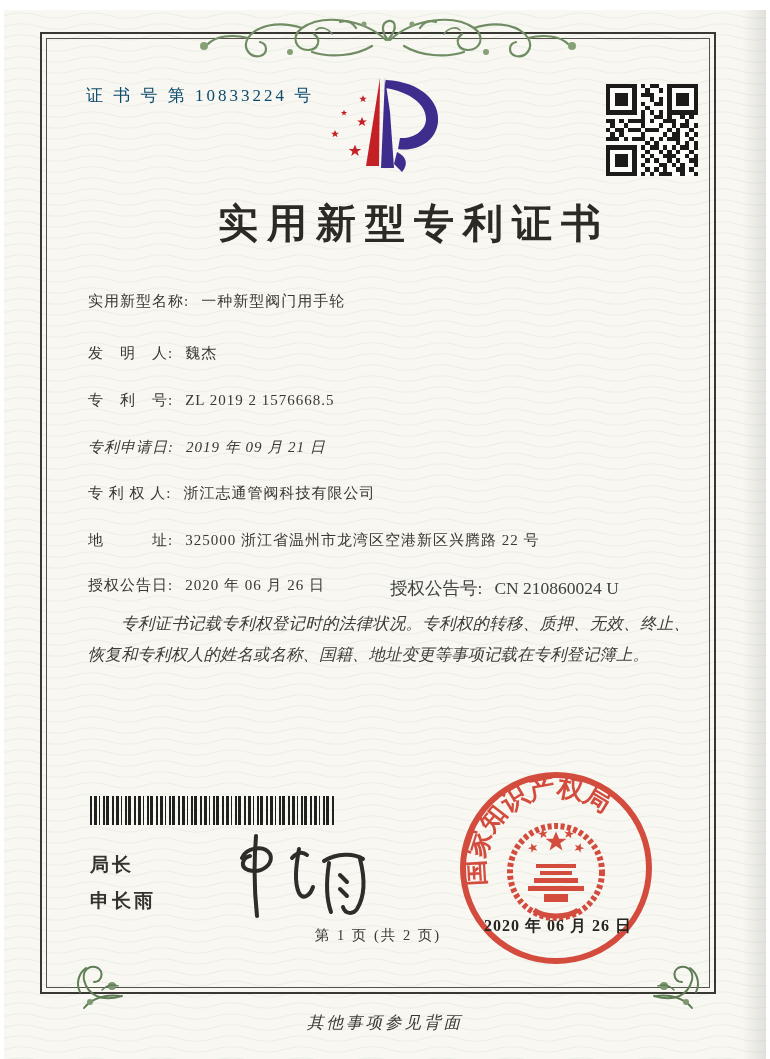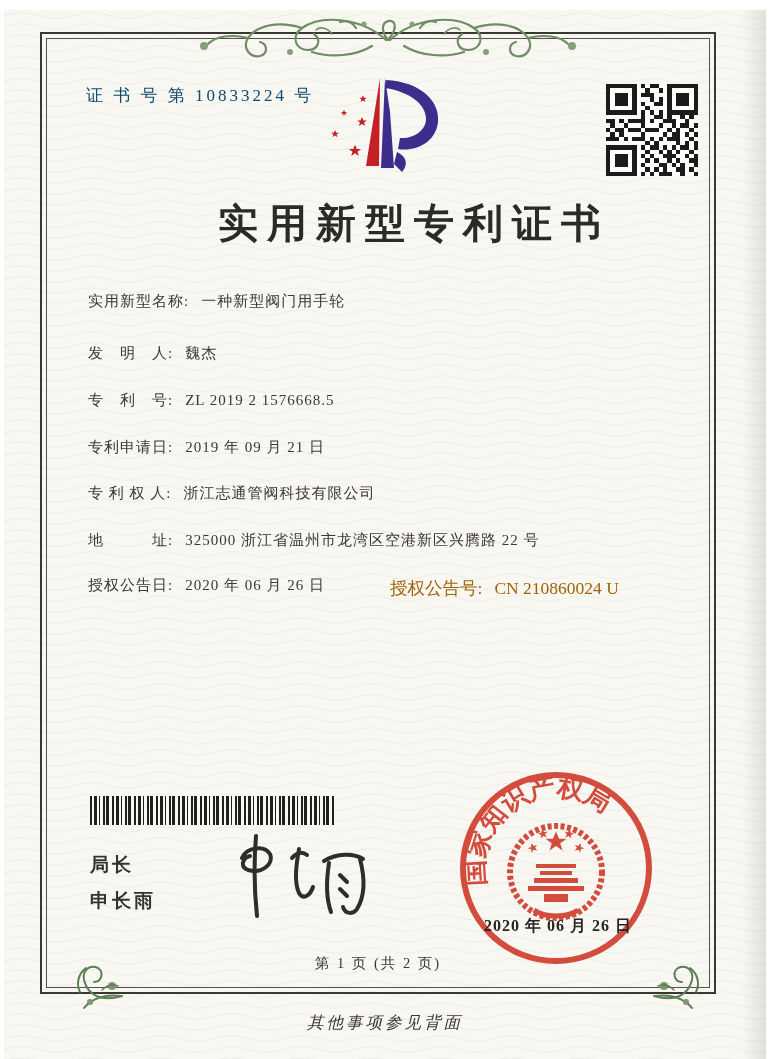--- a/index.html
+++ b/index.html
@@ -28,21 +28,21 @@
     left:86px;top:84px;font-size:17px;letter-spacing:3px;color:#0c4a6e;
   }
   .title{
     left:40px;top:196px;width:748px;text-align:center;
     font-size:40px;font-weight:bold;letter-spacing:9px;color:#2b2a25;
   }
   .rows{left:88px;top:292px;width:600px;}
   .row{position:absolute;left:0;white-space:nowrap;font-size:15px;color:#3a382f;}
   .row .lbl{letter-spacing:1px;}
   .row .val{margin-left:12px;letter-spacing:1px;}
-  .row2{position:absolute;white-space:nowrap;font-size:17.5px;color:#a16207;}
+  .row2{position:absolute;white-space:nowrap;font-size:17.5px;color:#404040;}
   .body-text{
     left:88px;top:608px;width:602px;
     font-size:16.5px;line-height:31px;text-align:justify;
     font-style:italic;color:#3f3c34;
   }
   .body-text p{margin:0;text-indent:2em;}
   .barcode{
     left:90px;top:796px;width:244px;height:29px;
     background:repeating-linear-gradient(90deg,
       #20201e 0 2px,rgba(0,0,0,0) 2px 4px,
@@ -55,21 +55,21 @@
     left:90px;top:852px;
     font-family:Liberation Sans, sans-serif;
     font-weight:bold;font-size:19px;letter-spacing:3px;color:#35332e;
   }
   .director div{margin-bottom:10px;}
   .seal-date{
     left:458px;top:916px;width:200px;text-align:center;
     font-size:16px;font-weight:bold;letter-spacing:1px;color:#262520;
   }
   .page-info{
-    left:40px;top:954px;width:676px;text-align:center;
+    left:40px;top:926px;width:676px;text-align:center;
     font-size:14.5px;letter-spacing:2px;color:#3a382f;
   }
   .footer-note{
     left:0;top:1012px;width:770px;text-align:center;
     font-size:16.5px;font-style:italic;letter-spacing:3px;color:#3a382f;
   }
   .right-shade{
     position:absolute;right:0;top:0;width:24px;height:100%;
     background:linear-gradient(90deg,rgba(0,0,0,0),rgba(120,120,110,.18));
   }
@@ -176,38 +176,39 @@
 <div class="abs rows">
   <div class="row" style="top:0;">
     <span class="lbl">实用新型名称:</span><span class="val">一种新型阀门用手轮</span>
   </div>
   <div class="row" style="top:52px;">
     <span class="lbl">发　明　人:</span><span class="val">魏杰</span>
   </div>
   <div class="row" style="top:99px;">
     <span class="lbl">专　利　号:</span><span class="val">ZL 2019 2 1576668.5</span>
   </div>
-  <div class="row" style="top:146px;">
+  <div class="row" style="top:146px;font-style:italic;">
     <span class="lbl">专利申请日:</span><span class="val">2019 年 09 月 21 日</span>
   </div>
   <div class="row" style="top:192px;">
     <span class="lbl">专 利 权 人:</span><span class="val">浙江志通管阀科技有限公司</span>
   </div>
   <div class="row" style="top:239px;">
     <span class="lbl">地　　　址:</span><span class="val">325000 浙江省温州市龙湾区空港新区兴腾路 22 号</span>
   </div>
   <div class="row" style="top:284px;">
     <span class="lbl">授权公告日:</span><span class="val">2020 年 06 月 26 日</span>
   </div>
 </div>
 <div class="row2" style="left:390px;top:576px;">
   <span class="lbl">授权公告号:</span><span class="val" style="margin-left:12px;">CN 210860024 U</span>
 </div>
 
 <div class="abs body-text">
+  <p>专利证书记载专利权登记时的法律状况。专利权的转移、质押、无效、终止、恢复和专利权人的姓名或名称、国籍、地址变更等事项记载在专利登记簿上。</p>
 </div>
 
 <div class="abs barcode"></div>
 
 <div class="abs director">
   <div>局长</div>
   <div>申长雨</div>
 </div>
 
 <svg class="abs" style="left:196px;top:828px;" width="182" height="96" viewBox="0 0 182 96">

